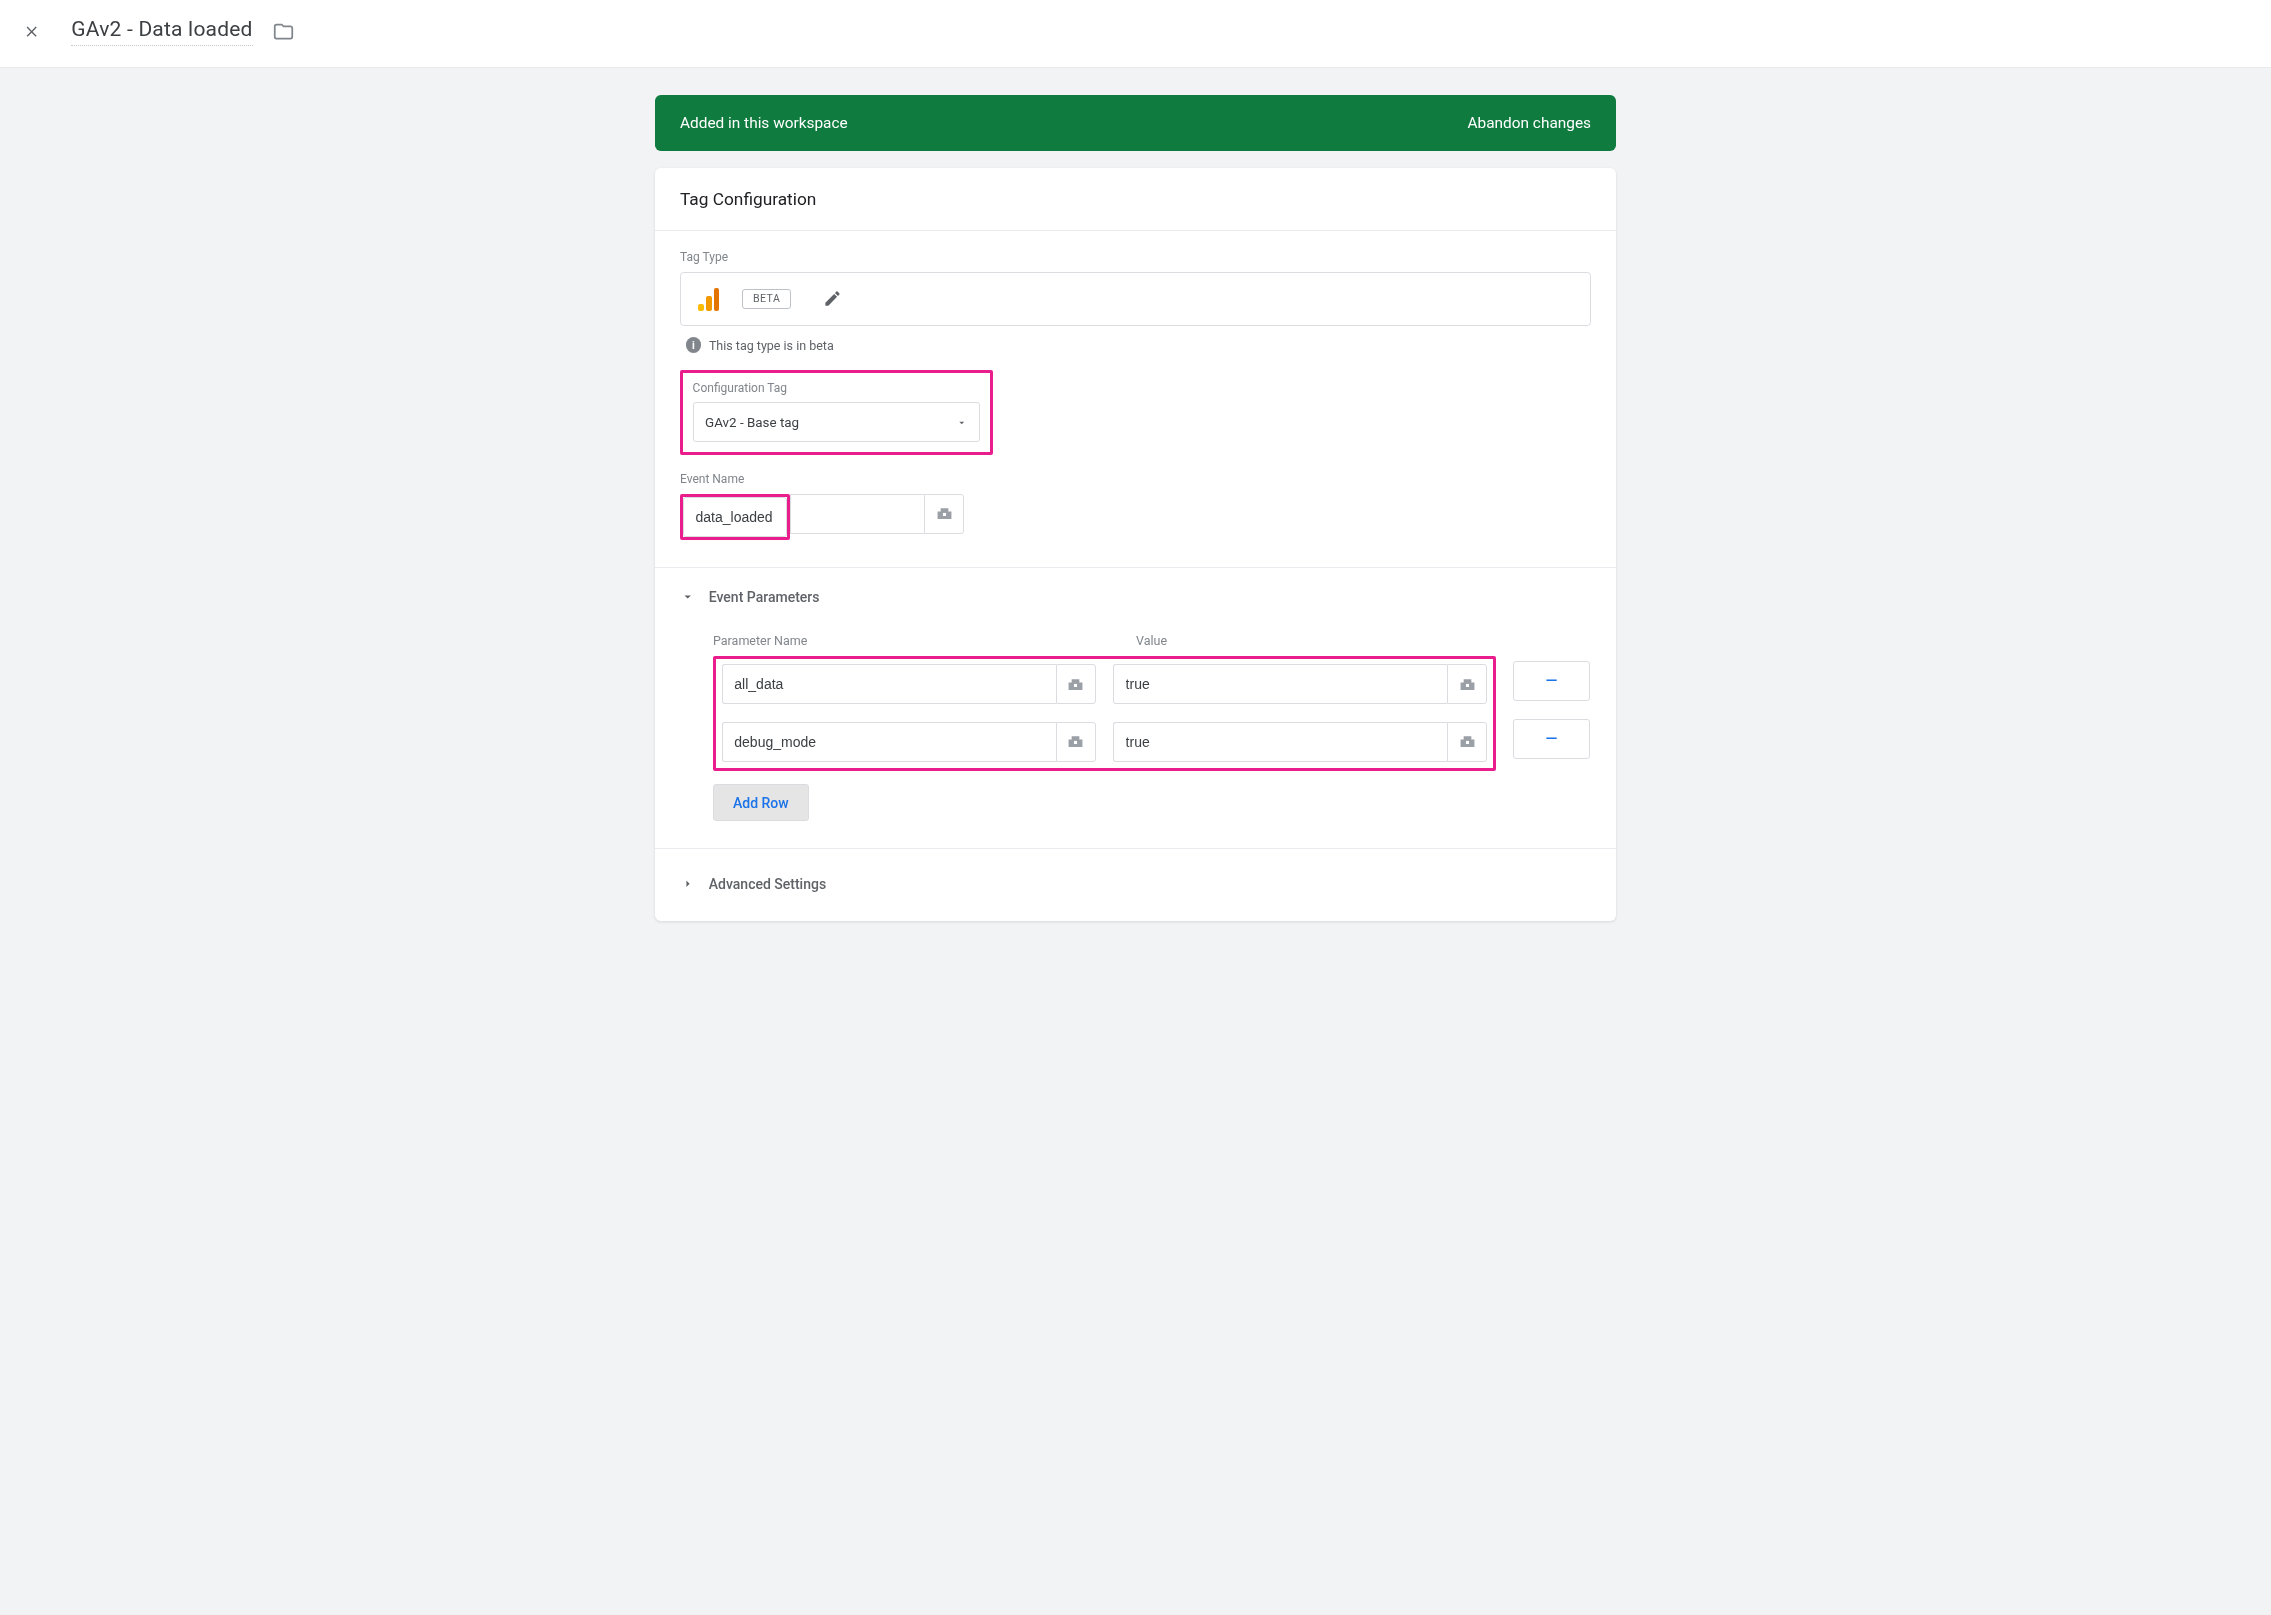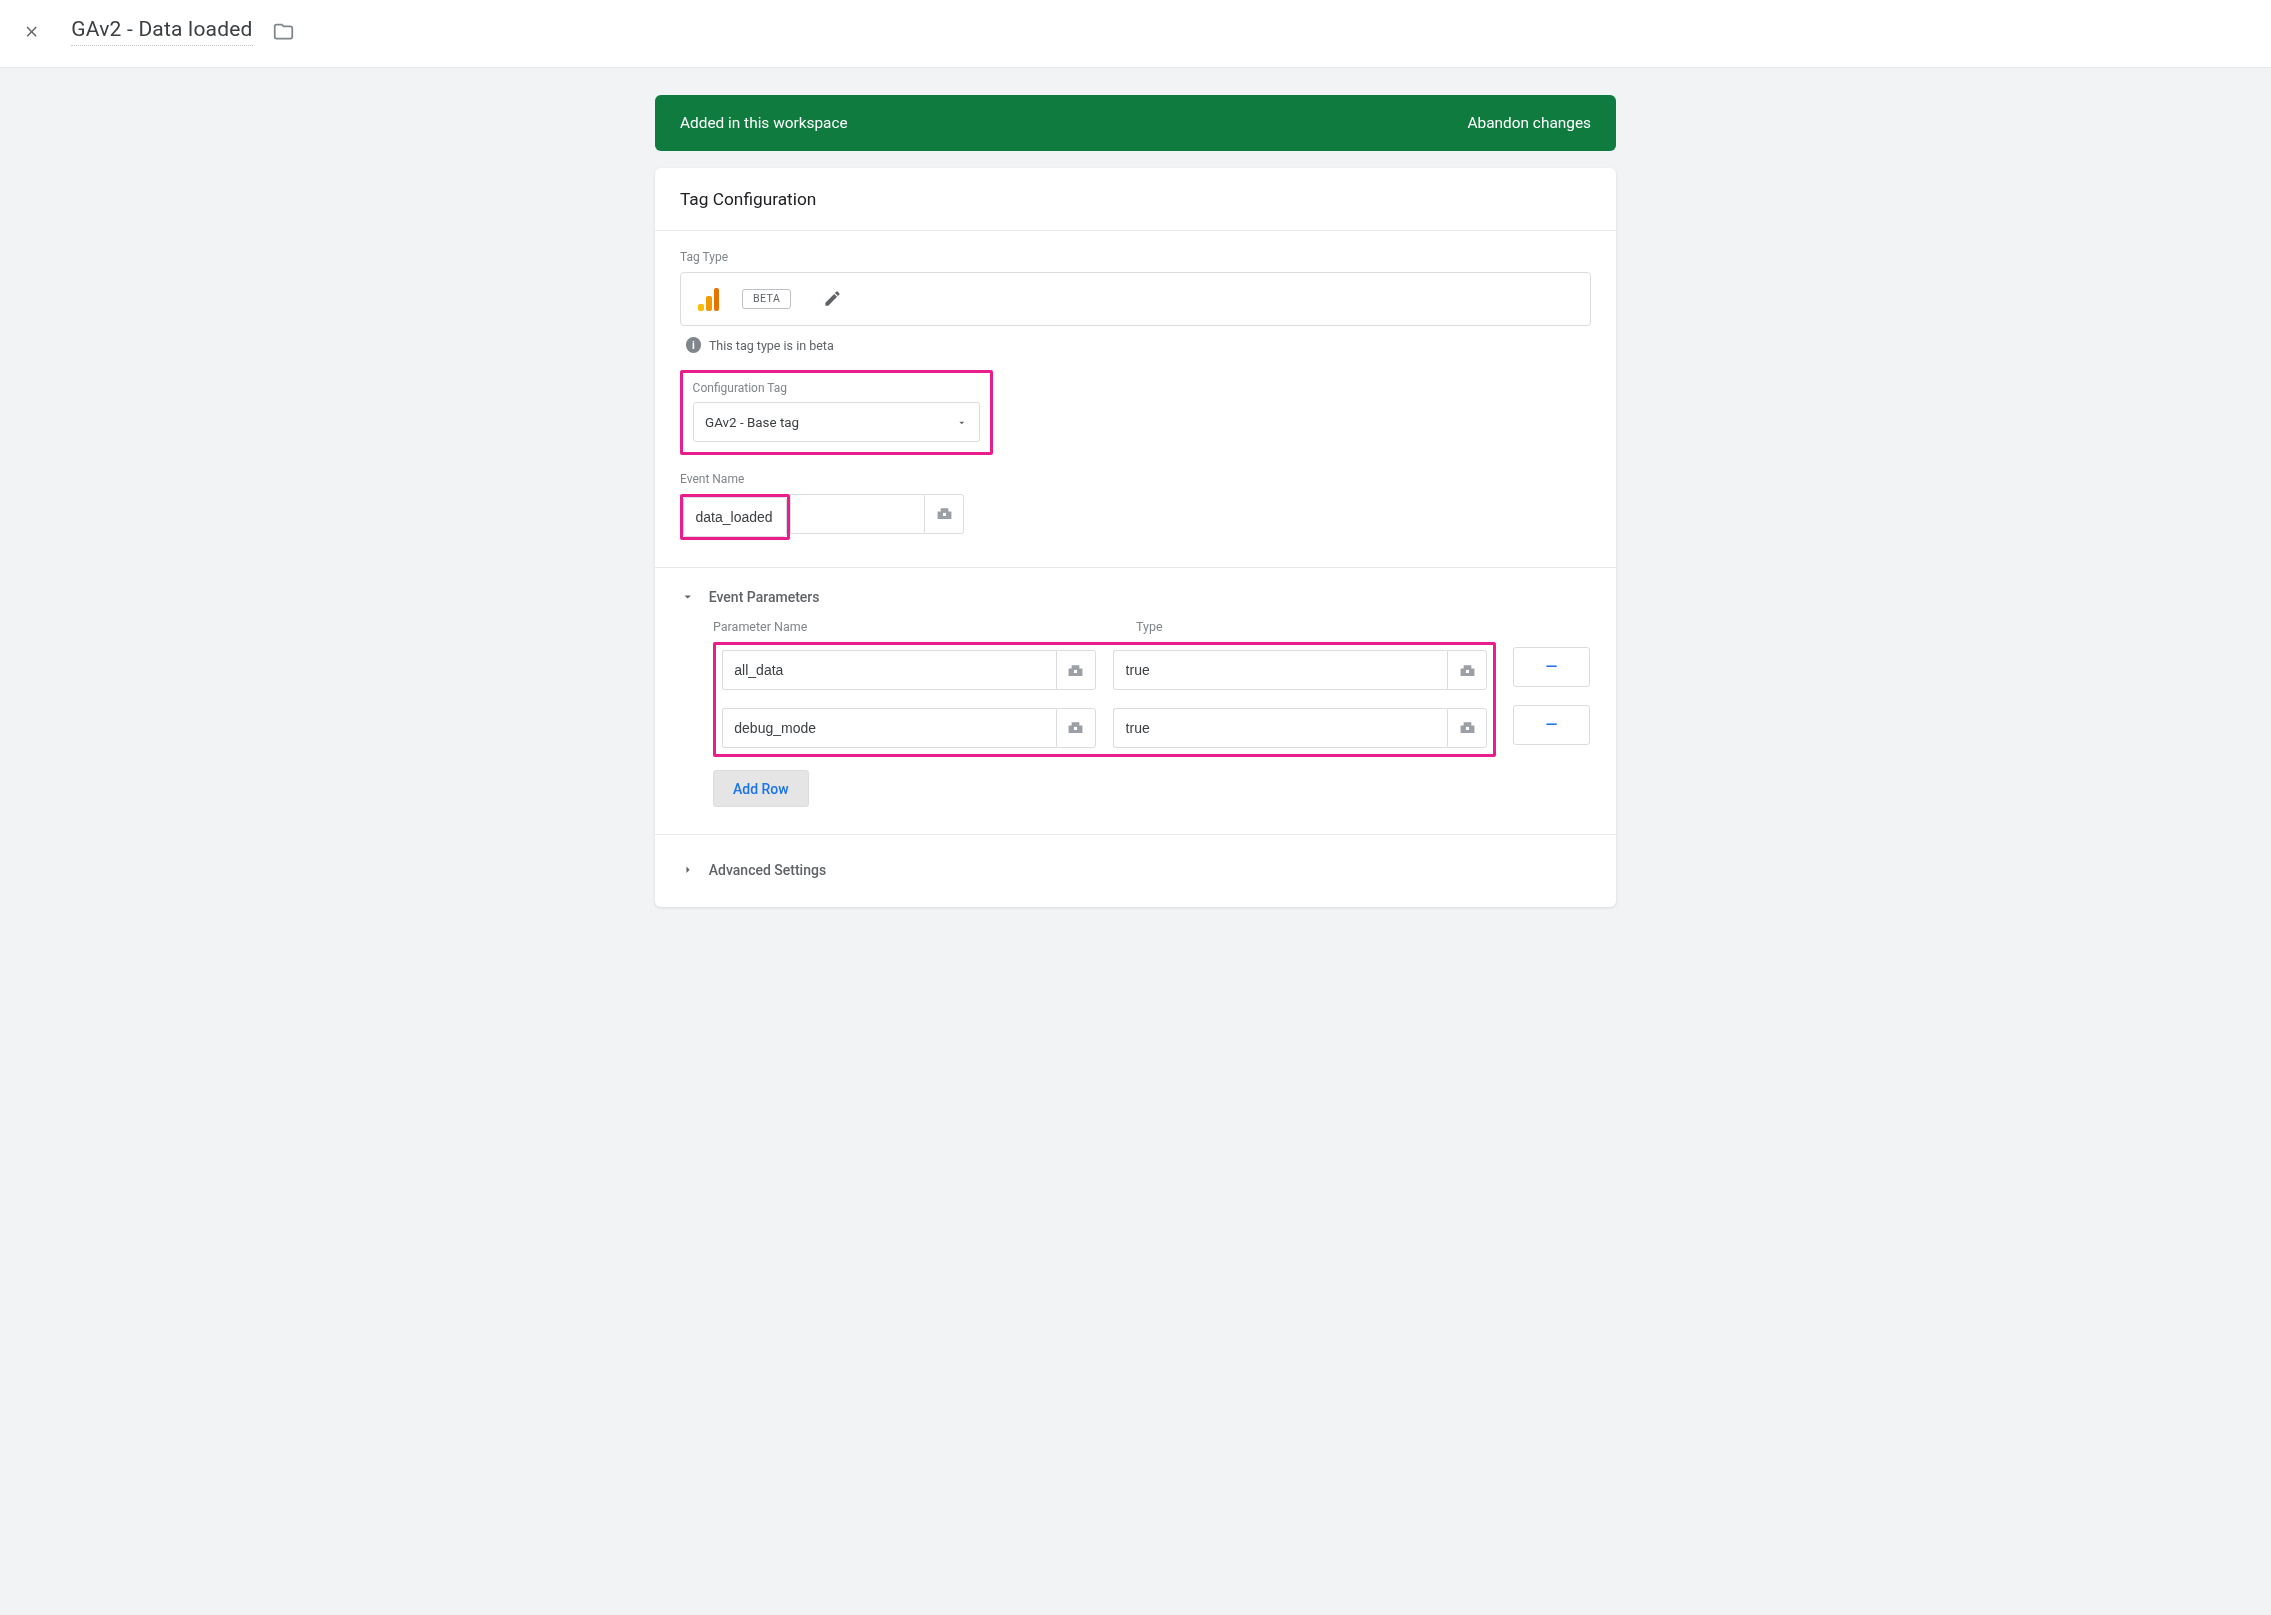--- a/index.html
+++ b/index.html
@@ -132,21 +132,21 @@
   .var-btn {
     border:1px solid #dadce0; border-radius:0 2.9px 2.9px 0;
     width:40px; height:40px; display:flex; align-items:center; justify-content:center;
     background:#fff; cursor:pointer;
   }
   .brick-icon { color:#9aa0a6; display:flex; }
   .divider { border-top:1px solid #e8eaed; margin: 0 -25px 21px -25px; }
   .section-head {
     display:flex; align-items:center; gap:13.4px;
     color:#5f6368; font-size:14px; font-weight:500; cursor:pointer;
-    margin-bottom: 14px;
+    margin-bottom: 28px;
   }
   .section-head.adv { margin-top: 27px; margin-bottom: 3.8px; }
   .params-area { padding-left: 33px; }
   .col-heads { display:flex; margin-bottom:7.7px; }
   .col-heads .c1 { width:423px; font-size:12.5px; color:#80868b; }
   .col-heads .c2 { font-size:12.5px; color:#80868b; }
   .param-row { display:flex; gap:17.3px; align-items:center; }
   .param-row + .param-row { margin-top:17.3px; }
   .field-group { display:flex; }
   .field-input {
@@ -255,21 +255,21 @@
             <svg width="15.4" height="15.4" viewBox="0 0 24 24">
                 <path d="M7 10l5 5 5-5z" fill="currentColor"></path>
               </svg>
           </span>
           <span>Event Parameters</span>
         </div>
 
         <div class="params-area">
           <div class="col-heads">
             <div class="c1">Parameter Name</div>
-            <div class="c2">Type</div>
+            <div class="c2">Value</div>
           </div>
 
           <div class="rows-outer">
             <div class="hl-pink" style="padding:5.8px;">
               <div class="param-row">
                 <div class="field-group">
                   <input class="field-input" value="all_data" style="">
                   <div class="var-btn">
                     <span class="brick-icon">
                         <svg width="19" height="15.4" viewBox="0 0 24 20">

